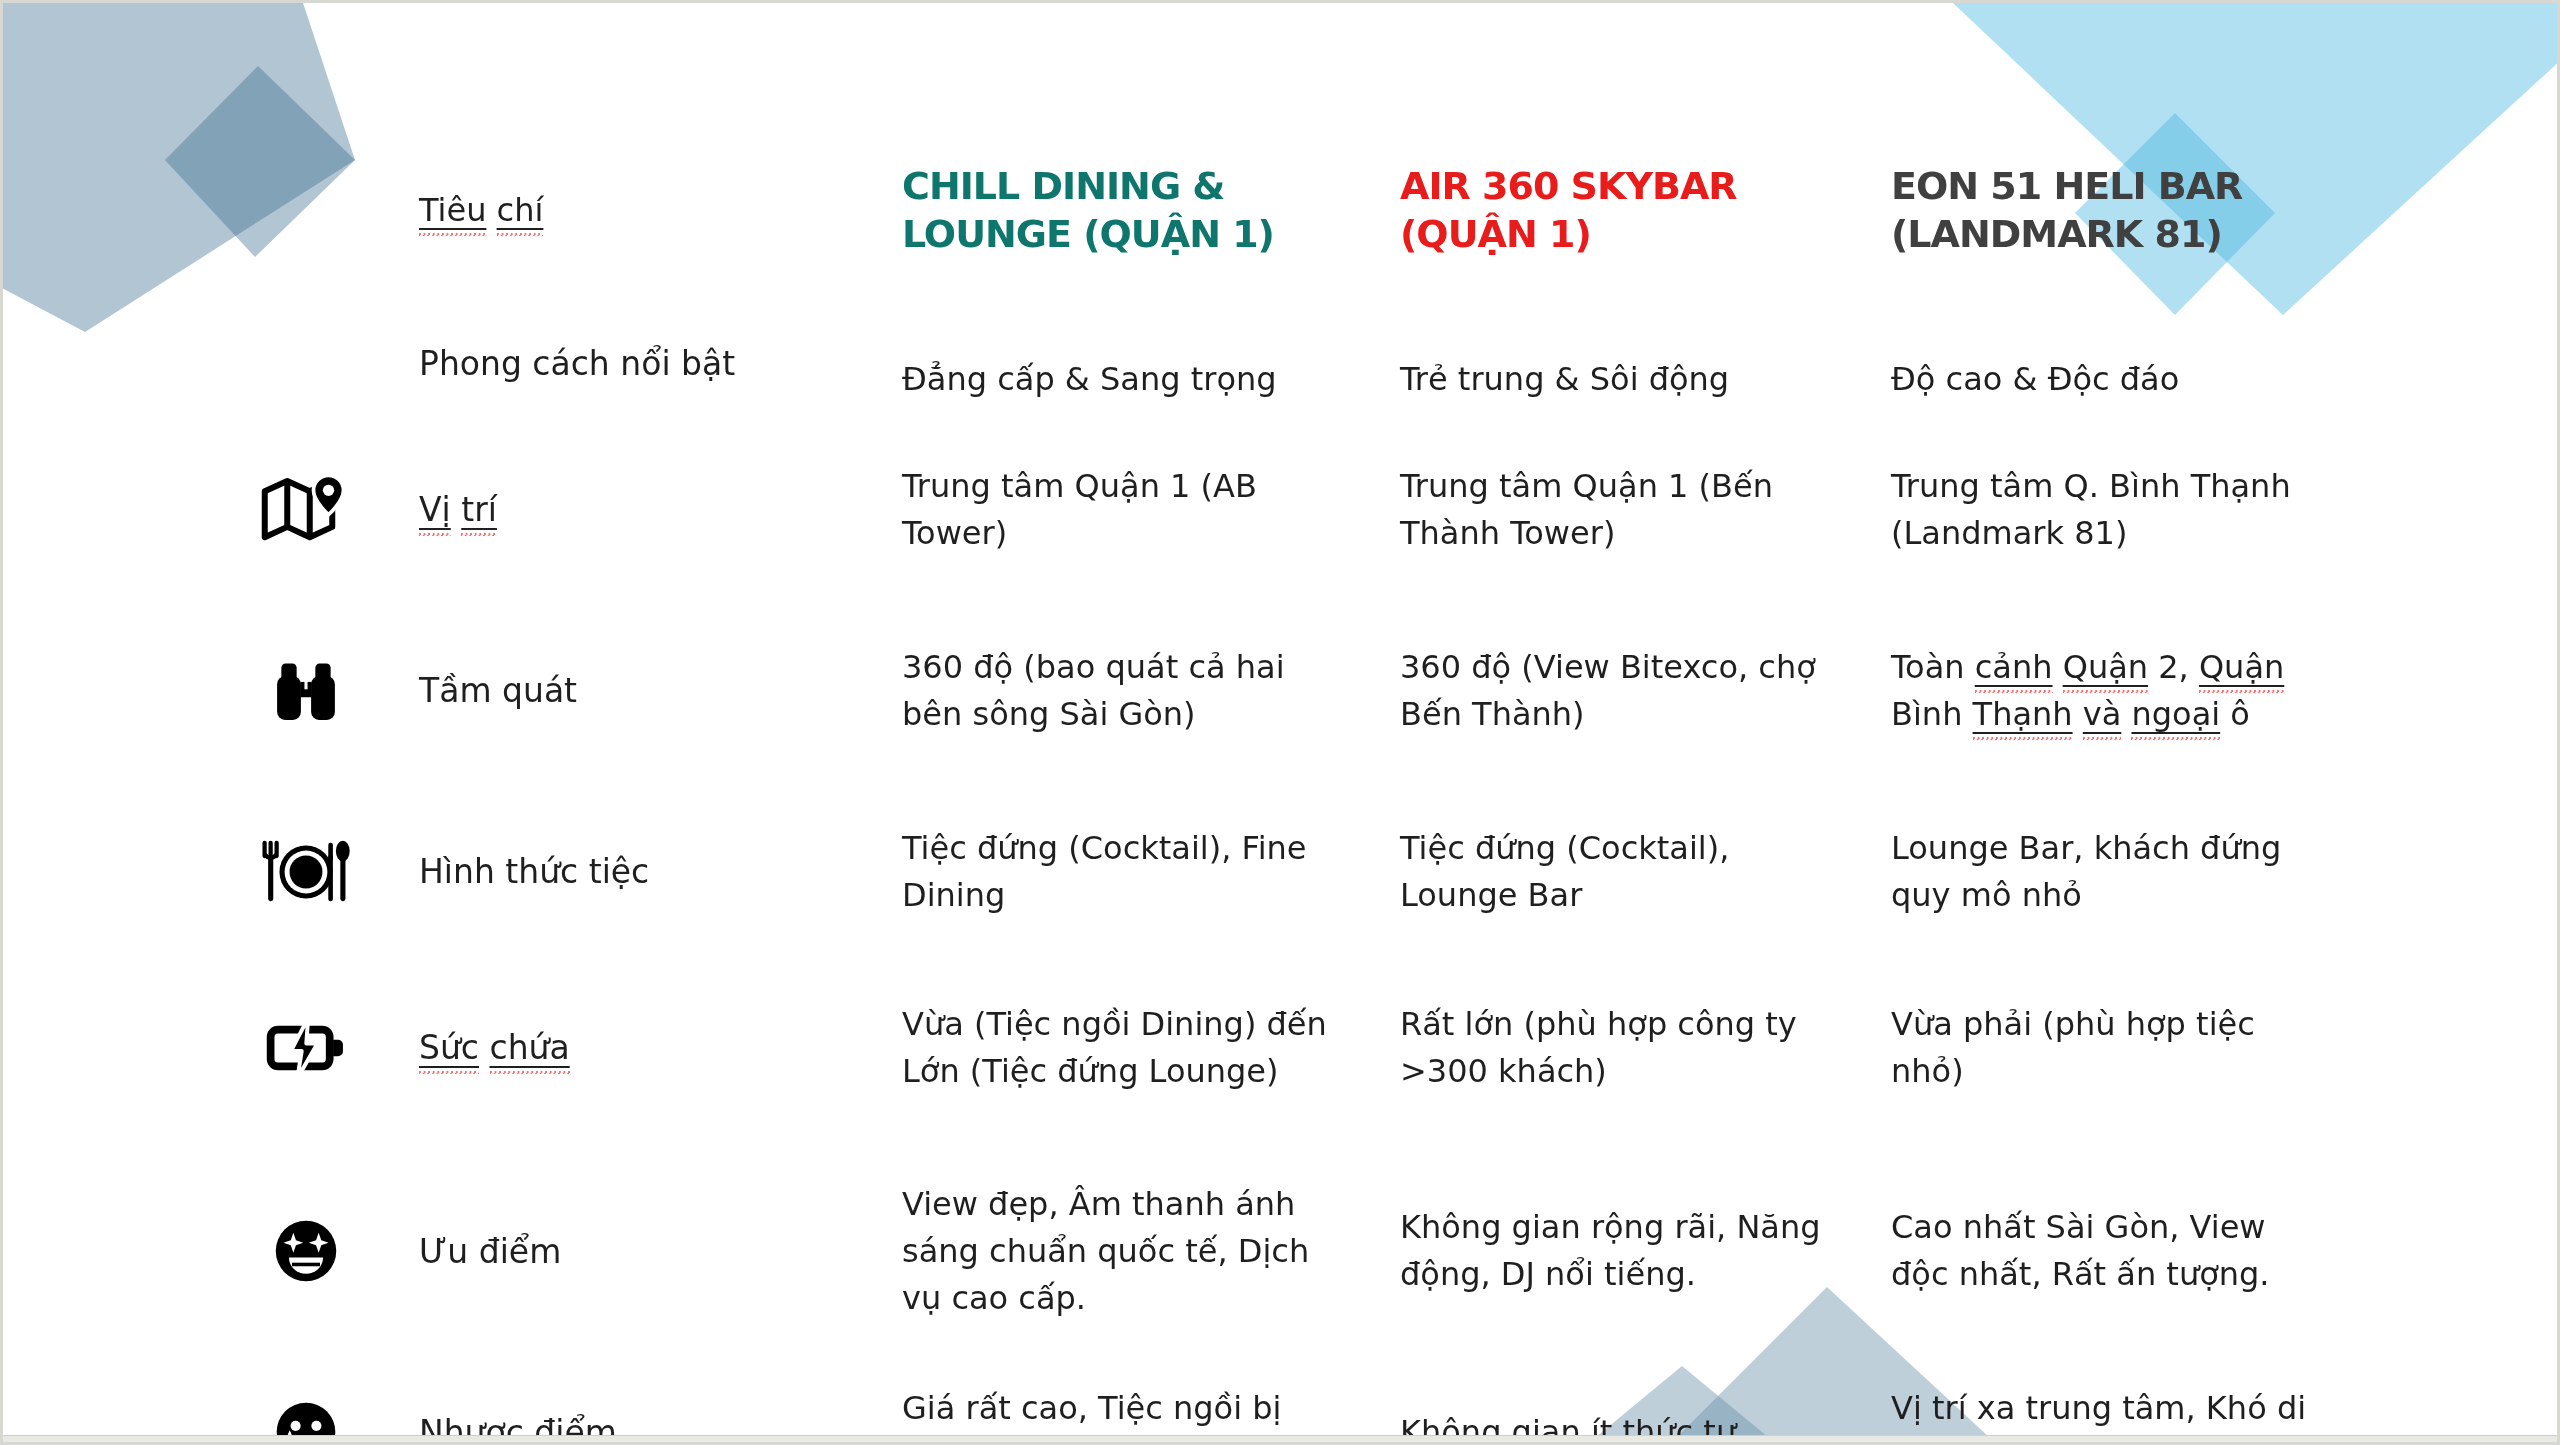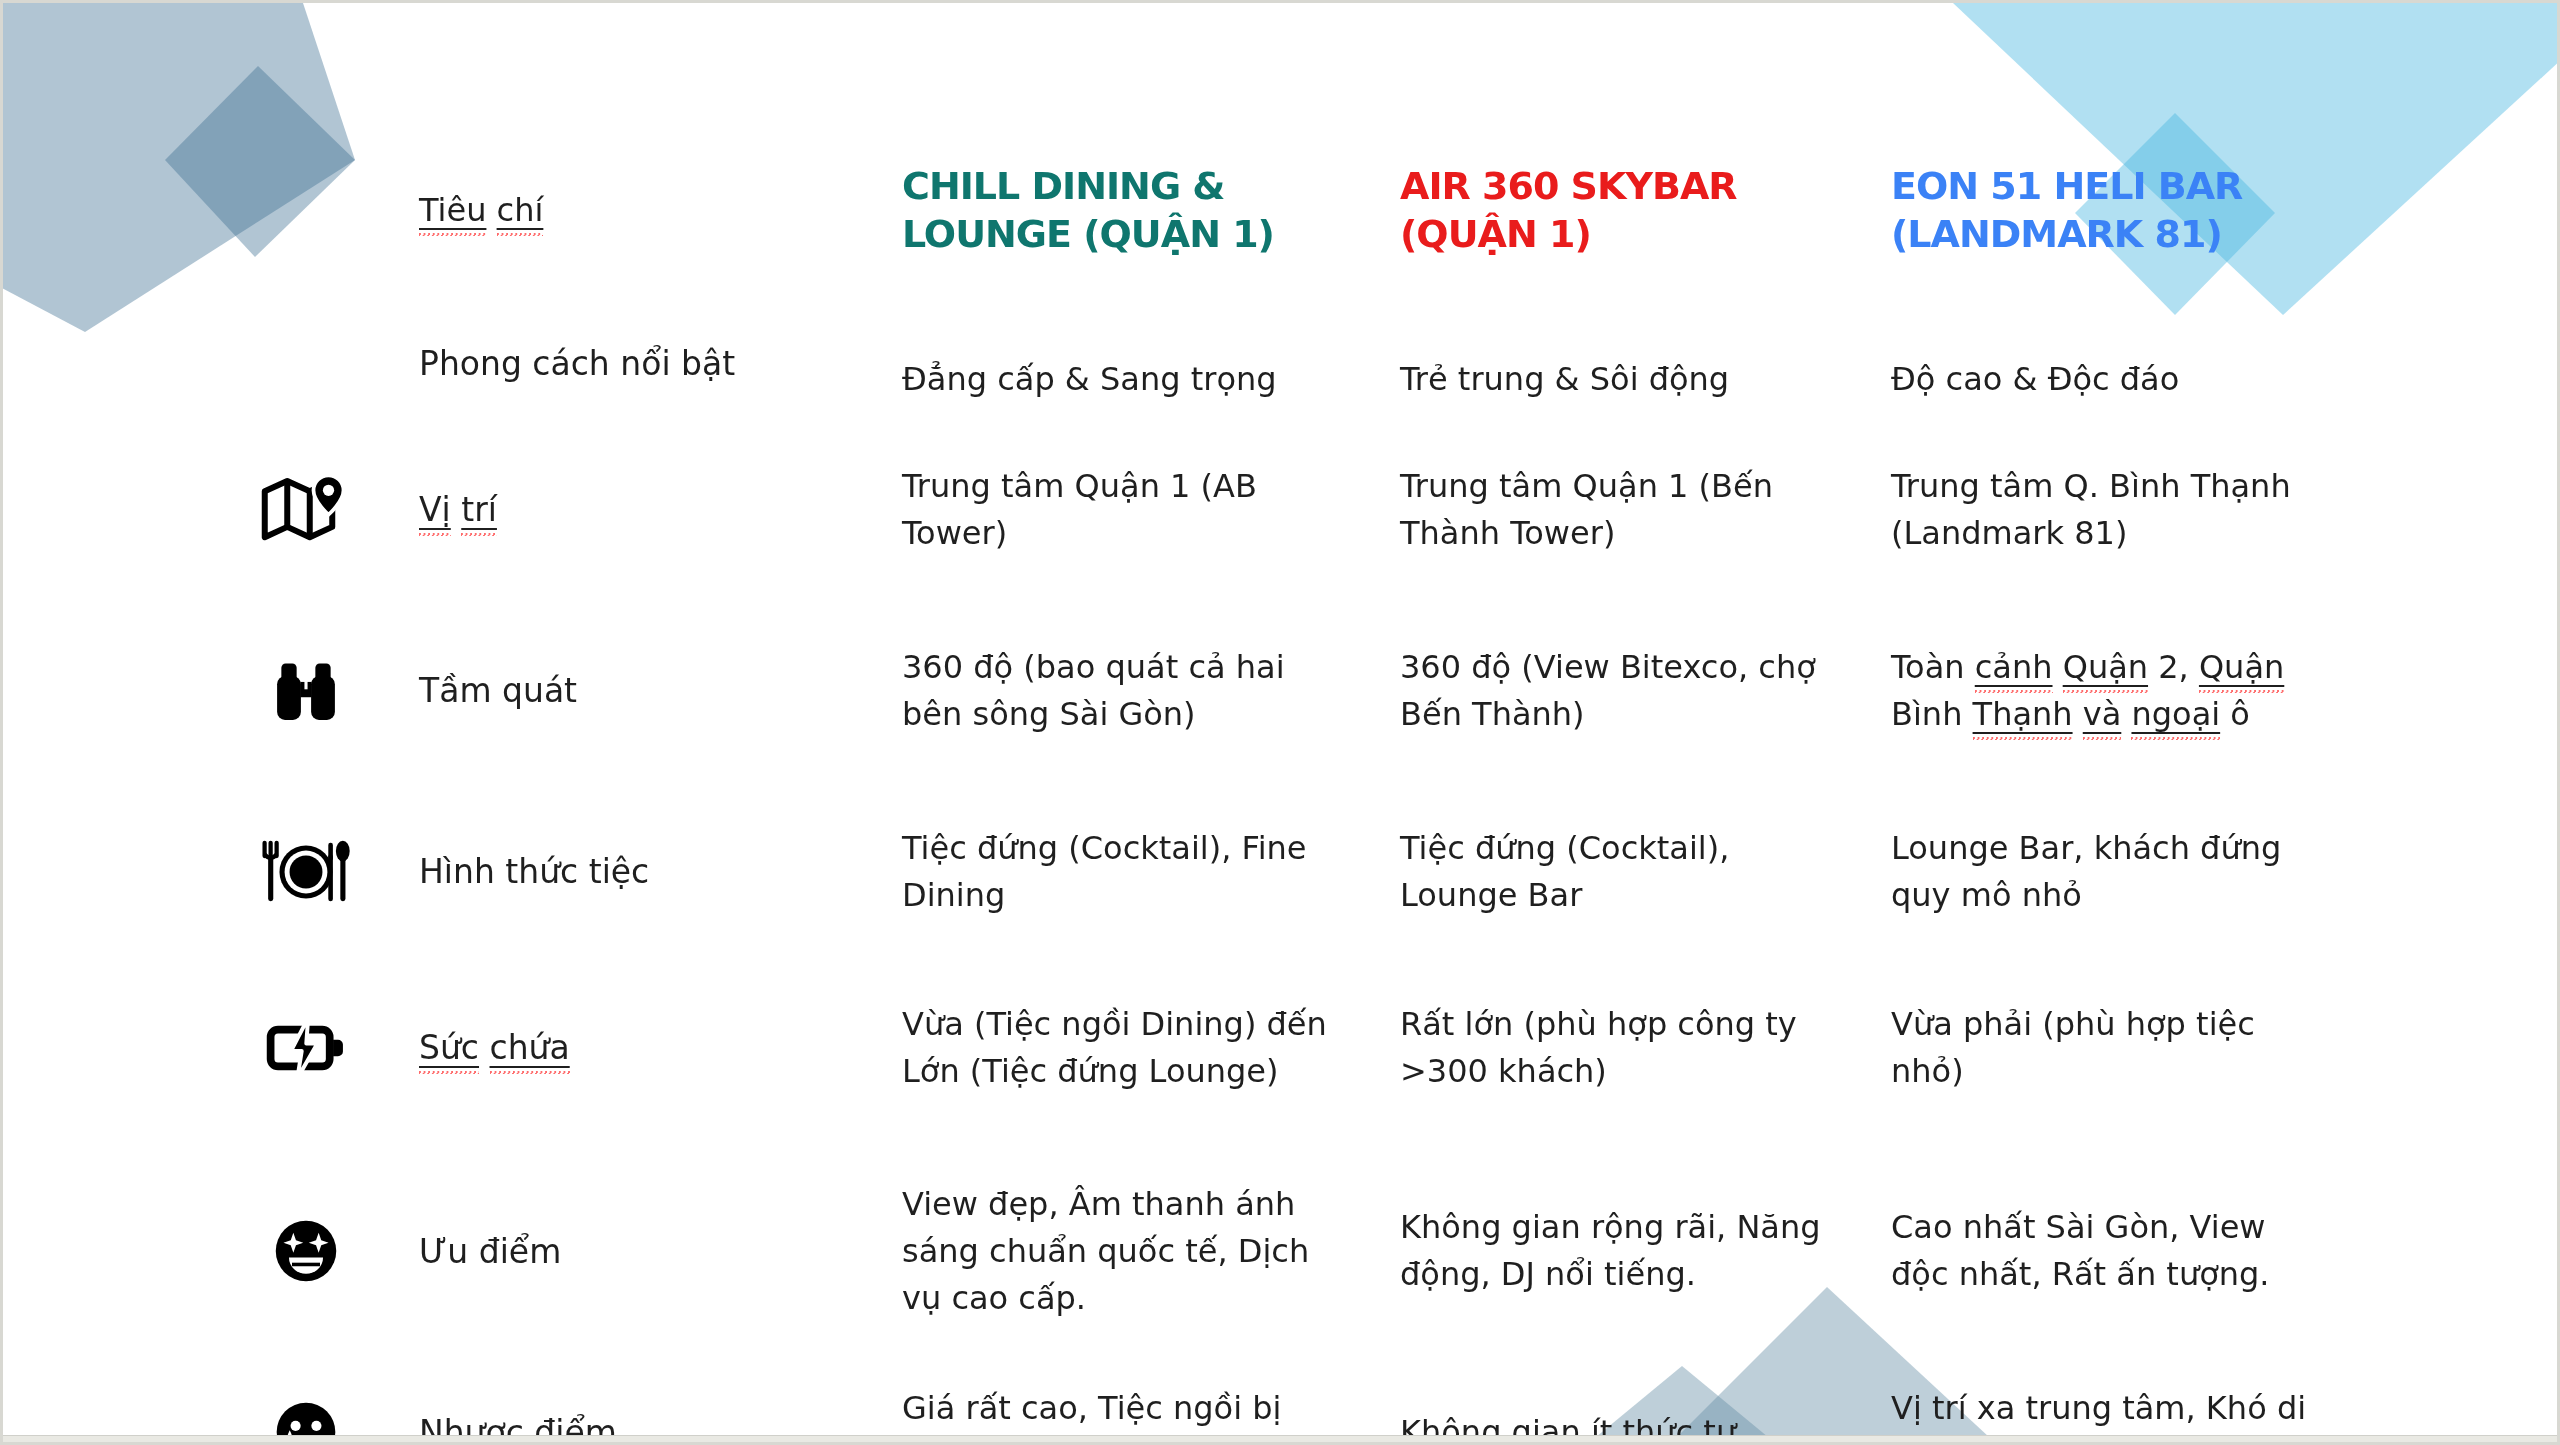--- a/index.html
+++ b/index.html
@@ -60,21 +60,21 @@
   <polygon points="1596,1437 1682,1366 1768,1437" fill="rgba(100,140,165,0.42)"></polygon>
   <polygon points="1677,1437 1827,1287 1989,1437" fill="rgba(100,140,165,0.42)"></polygon>
 </svg>
 
 <div class="grid">
 
   <div class="cell"></div>
   <div class="cell criteria"><span class="us">Tiêu</span><span> </span><span class="us">chí</span></div>
   <div class="cell hdr" style="color:#0f766e">CHILL DINING &amp; LOUNGE (QUẬN 1)</div>
   <div class="cell hdr" style="color:#e91c1c">AIR 360 SKYBAR (QUẬN 1)</div>
-  <div class="cell hdr" style="color:#3b82f6">EON 51 HELI BAR (LANDMARK 81)</div>
+  <div class="cell hdr" style="color:#404040">EON 51 HELI BAR (LANDMARK 81)</div>
 
   <div class="cell"></div>
   <div class="cell label">Phong cách nổi bật</div>
   <div class="cell bold">Đẳng cấp &amp; Sang trọng</div>
   <div class="cell bold">Trẻ trung &amp; Sôi động</div>
   <div class="cell bold">Độ cao &amp; Độc đáo</div>
 
   <div class="cell icon-cell">
     <svg width="90" height="76" viewBox="0 0 48 40">
       <path d="M2 10 L14 4.5 L26 10 L38 4.5 V29 L26 34.5 L14 29 L2 34.5 Z" fill="#fff" stroke="#000" stroke-width="3.2" stroke-linejoin="round"></path>

